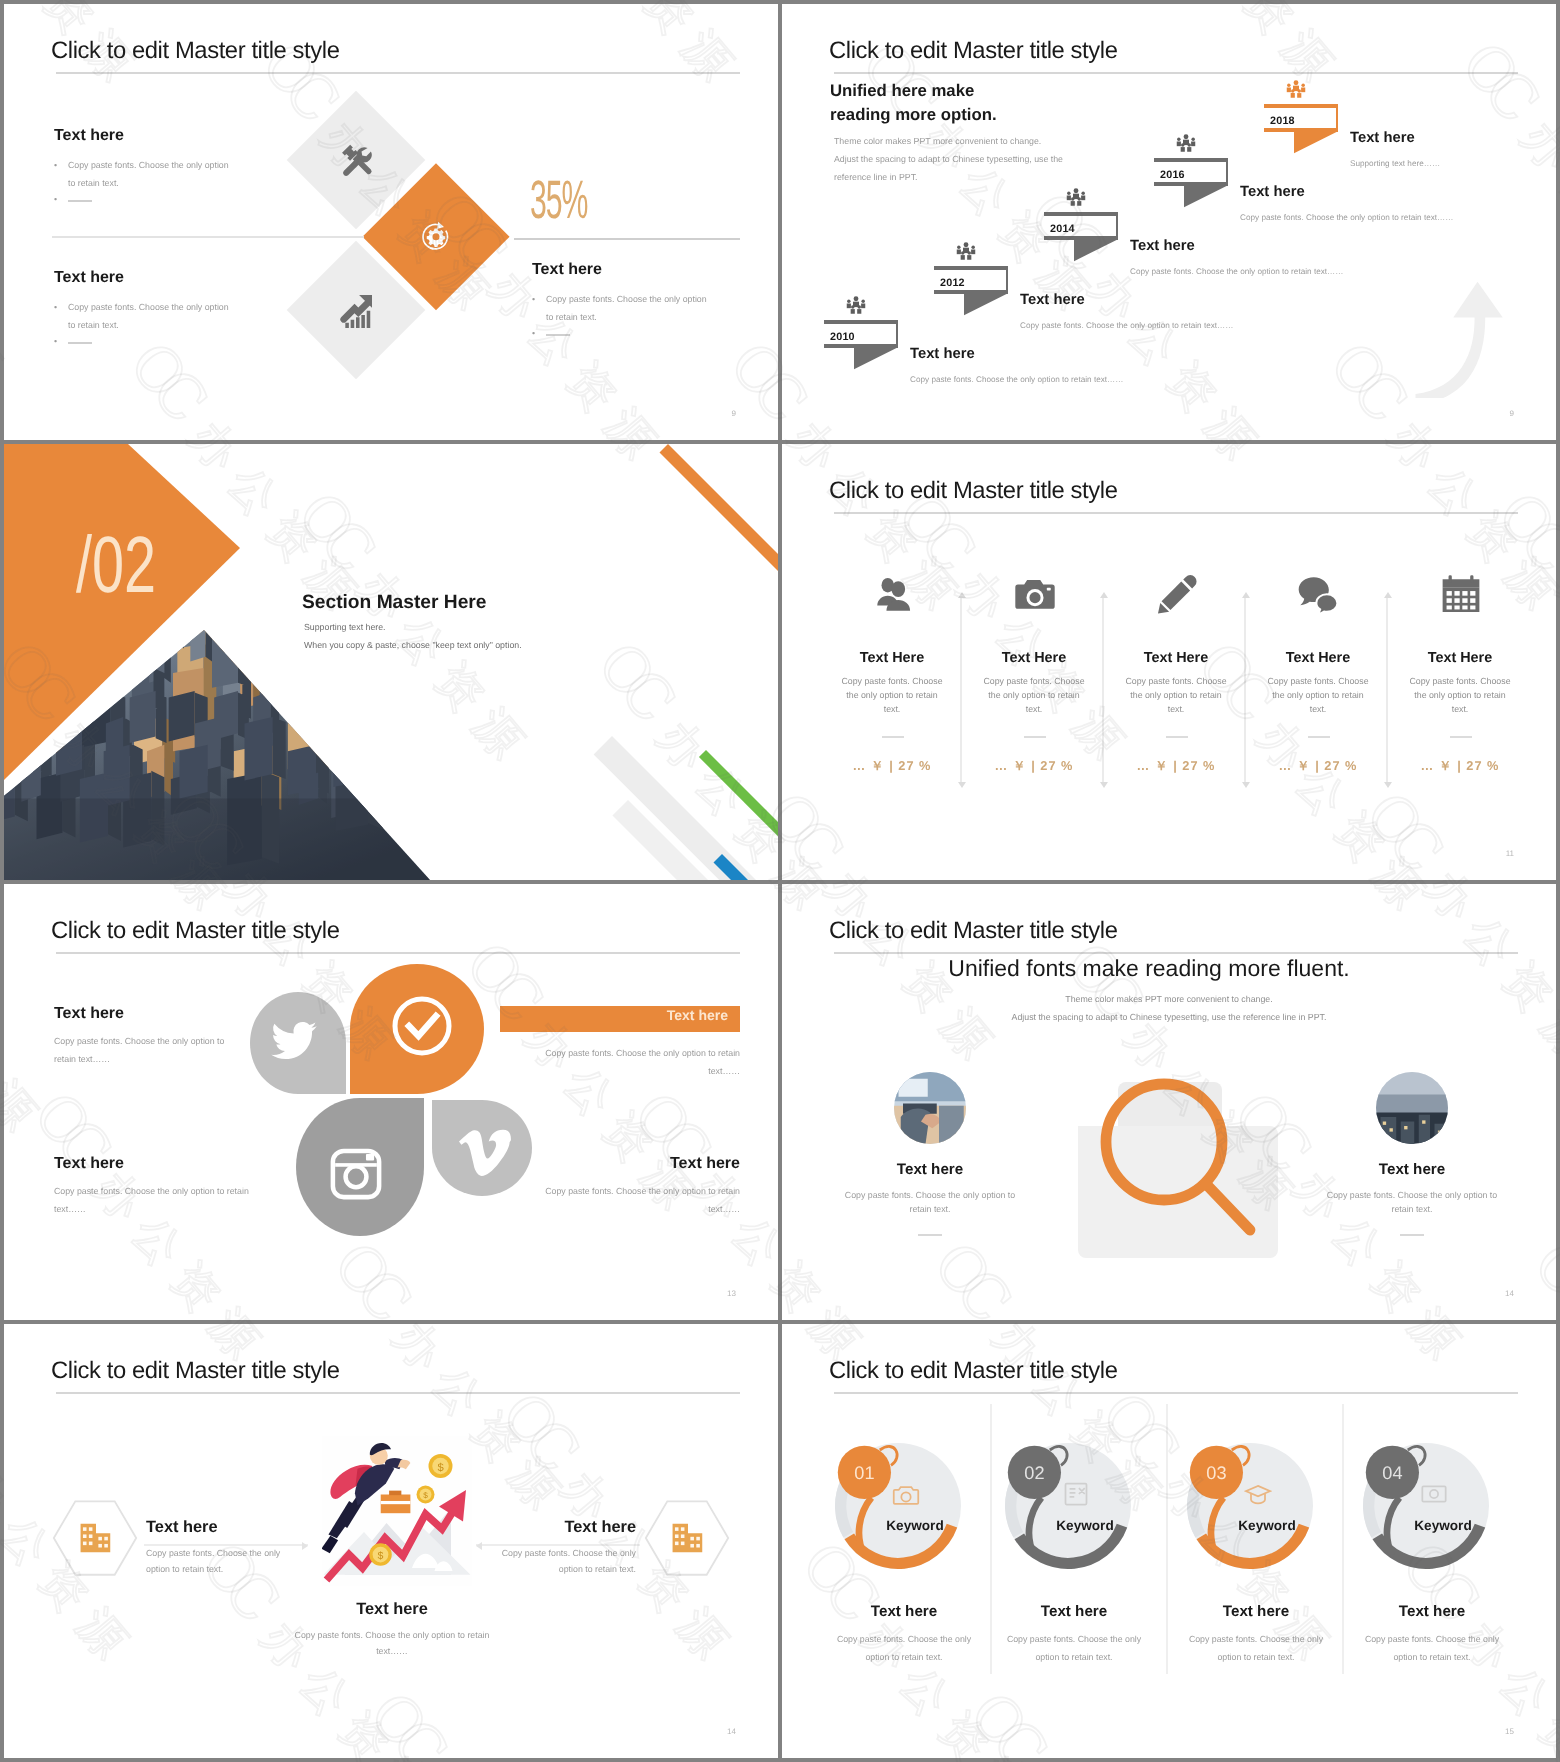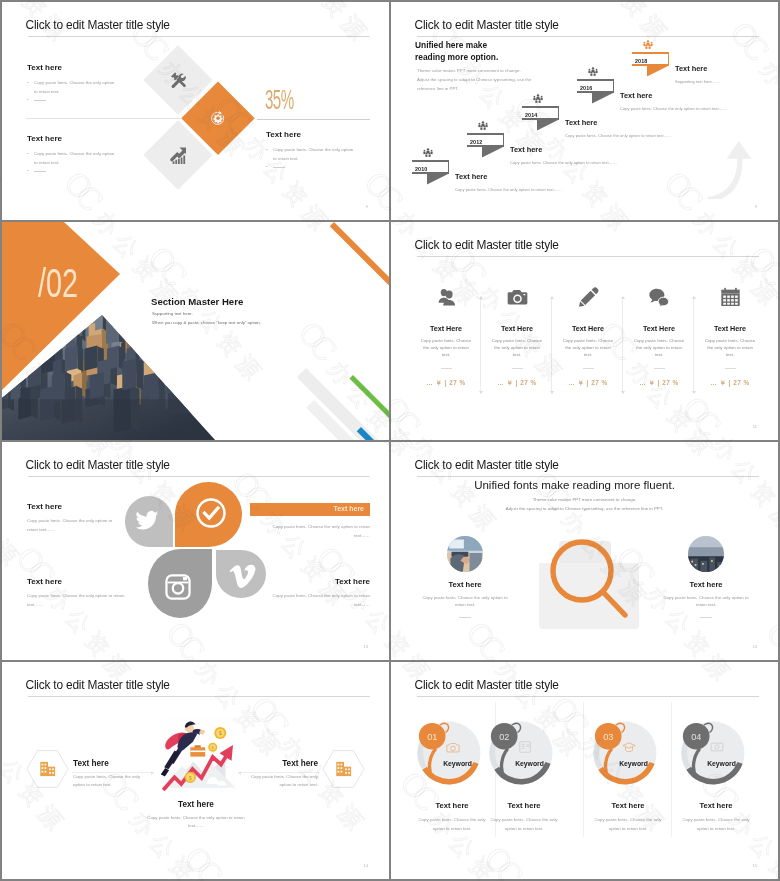--- a/index.html
+++ b/index.html
@@ -787,21 +787,21 @@
               <path d="M15 12h18l3.5 5H43a2 2 0 0 1 2 2v20a2 2 0 0 1-2 2H5a2 2 0 0 1-2-2V19a2 2 0 0 1 2-2h6.5z"></path>
               <circle cx="24" cy="29" r="8"></circle>
             </g>
           </svg>
         <div class="kkw">Keyword</div>
         <div class="kh">Text here</div>
         <div class="kb">Copy paste fonts. Choose the only option to retain text.</div>
       </div>
       <div class="kdiv" style="left:104px"></div>
 
-      <div class="kcol" style="left:90px">
+      <div class="kcol" style="left:103px">
         <svg class="kart" viewBox="0 0 100 100">
           <circle cx="50" cy="50" r="45" fill="#eaecee"></circle>
           <path d="M11.8 73.8A45 45 0 0 0 92.3 65.4L84.8 62.7A37 37 0 0 1 18.6 69.6Z" fill="#6e6e6e"></path>
           <path d="M11.0 72.5A45 45 0 0 1 9.2 31.0L16.5 34.4A37 37 0 0 0 18.0 68.5Z" fill="#dfe2e5"></path>
           <path d="M37 10c11-8 17 5 8 11" fill="none" stroke="#6e6e6e" stroke-width="2"></path>
           <path d="M31 44c-9 11-12 28-5 41" fill="none" stroke="#6e6e6e" stroke-width="4.8"></path>
           <circle cx="26" cy="26" r="19" fill="#6e6e6e"></circle>
           <text x="26" y="31" font-size="13" fill="#e3e3e3" text-anchor="middle" font-family="Liberation Sans" class="knum">02</text>
         </svg>
         <svg class="kic" viewBox="0 0 48 48">

